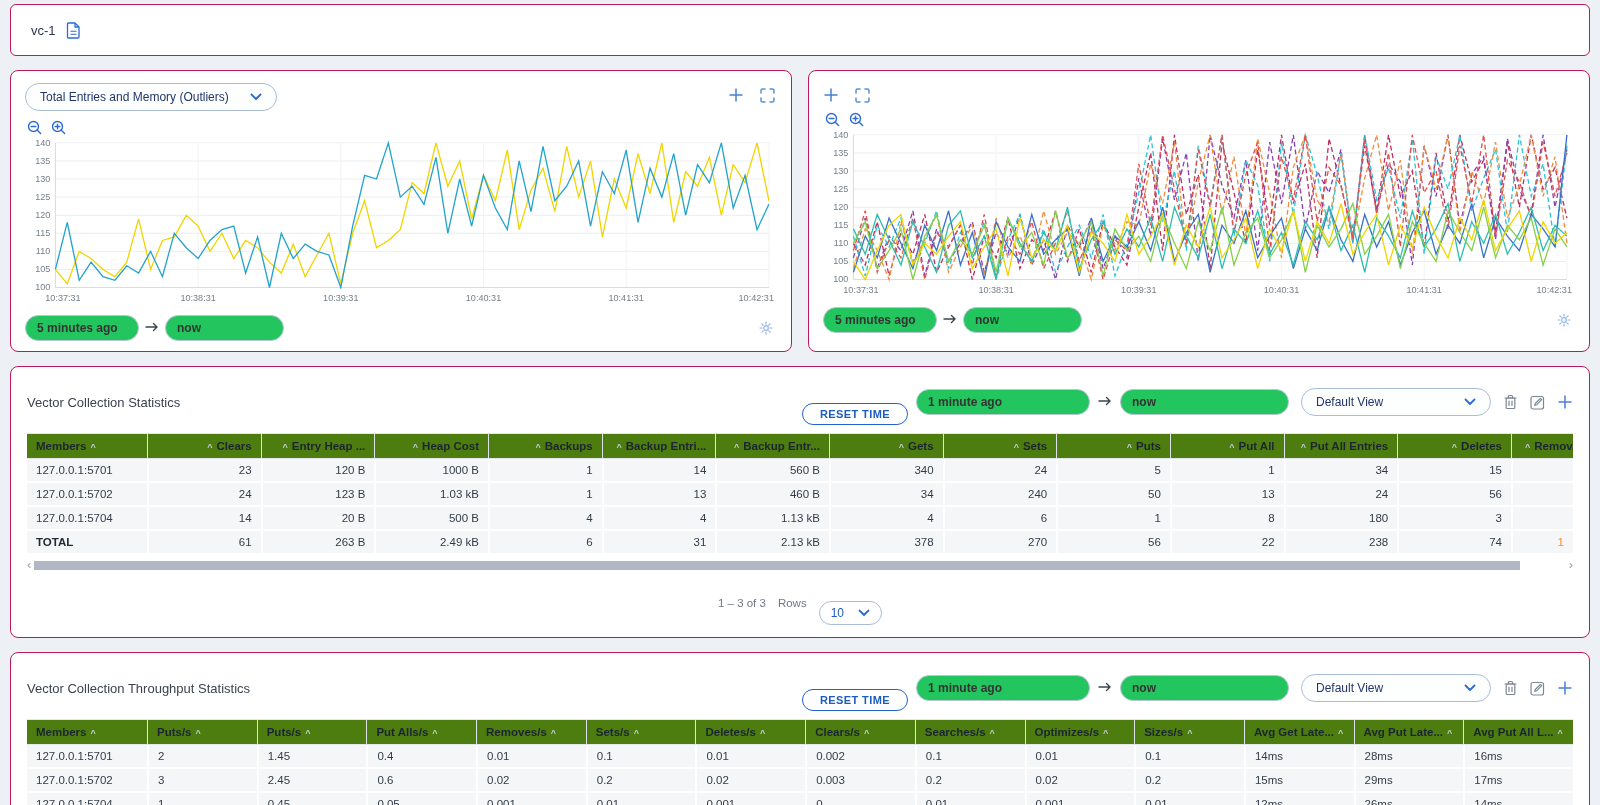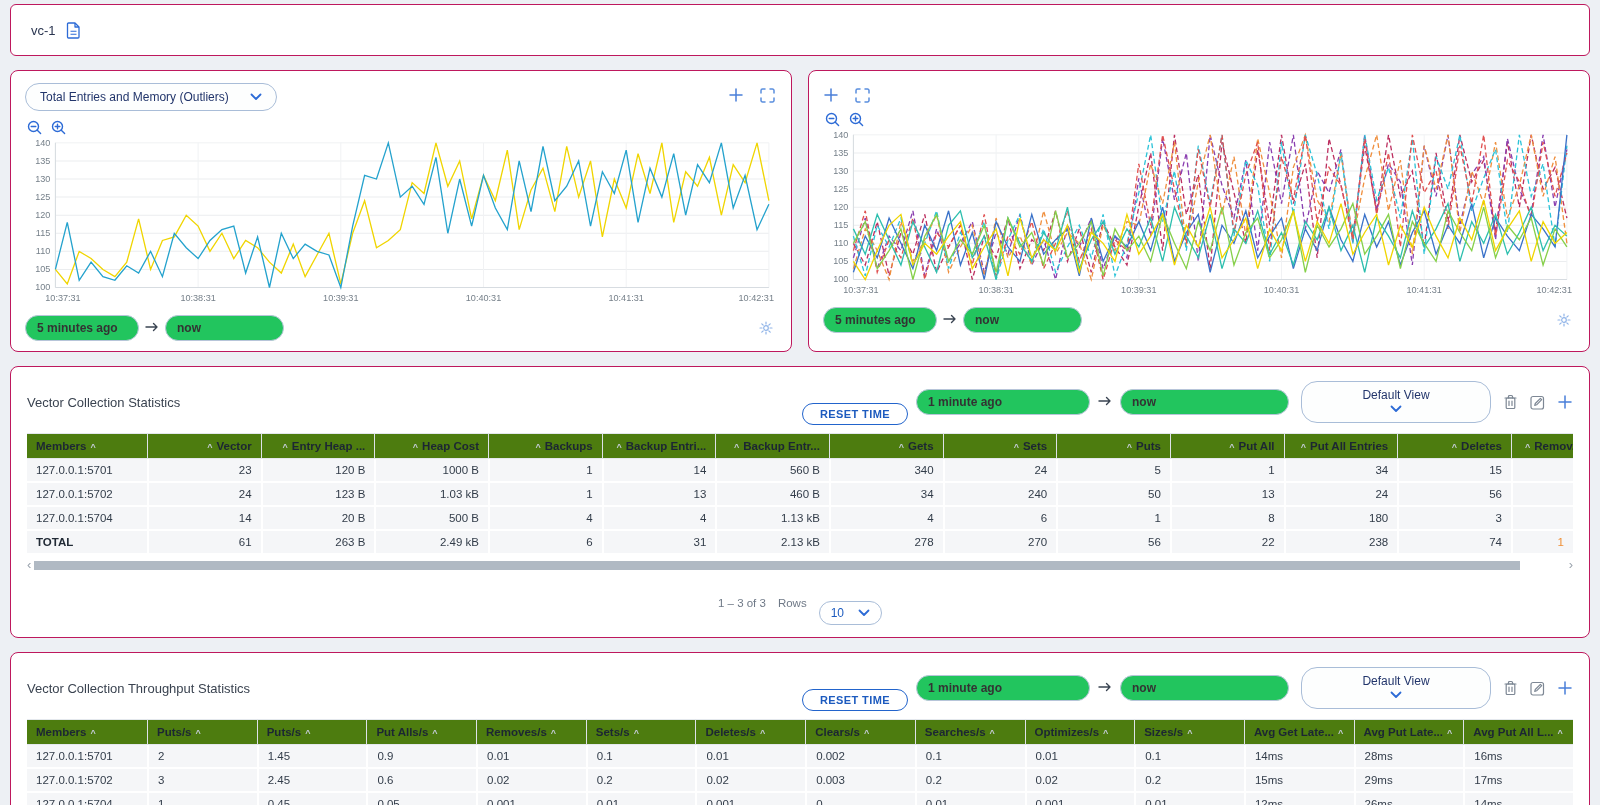--- a/index.html
+++ b/index.html
@@ -38,21 +38,21 @@
   .table-card{margin:14px 10px 0 10px;border-radius:8px;padding:12px 16px 2px 16px;}
   .table-head{display:flex;align-items:center;margin-bottom:8px;}
   .table-title{font-size:13px;color:#3a4350;}
   .controls{margin-left:auto;display:flex;align-items:center;gap:8px;}
   .reset-btn{
     border:1.5px solid #2264cc;color:#1d5bbf;border-radius:15px;padding:4px 17px;
     font-size:11px;font-weight:bold;background:#fff;letter-spacing:.4px;cursor:pointer;
     font-family:"Liberation Sans",sans-serif;
     margin-top:24px;
   }
-  .view-select{width:190px;margin-left:4px;flex-direction:column;}
+  .view-select{width:190px;margin-left:4px;}
   .ctl-icon{margin-left:4px;}
   .table-wrap{overflow:hidden;}
   table{border-collapse:separate;border-spacing:0;table-layout:fixed;width:100%;font-size:11.5px;}
   th{
     font-weight:bold;color:#1c2633;padding:6px 9px;white-space:nowrap;overflow:hidden;
     border-top:1px solid #e4e8ed;border-bottom:1px solid #e4e8ed;background:#4d7c0f;text-align:left;
   }
   th.num{text-align:right;}
   th:not(:first-child){border-left:1px solid #dde2e8;}
   td{
@@ -338,21 +338,21 @@
           <col>
           <col>
           <col>
           <col>
           <col>
           <col style="width: 62px;">
         </colgroup>
         <thead>
           <tr>
             <th><span>Members</span><span class="sort-caret">^</span></th>
-            <th class="num"><span class="sort-caret">^</span><span>Vector</span></th>
+            <th class="num"><span class="sort-caret">^</span><span>Clears</span></th>
             <th class="num"><span class="sort-caret">^</span><span>Entry Heap ...</span></th>
             <th class="num"><span class="sort-caret">^</span><span>Heap Cost</span></th>
             <th class="num"><span class="sort-caret">^</span><span>Backups</span></th>
             <th class="num"><span class="sort-caret">^</span><span>Backup Entri...</span></th>
             <th class="num"><span class="sort-caret">^</span><span>Backup Entr...</span></th>
             <th class="num"><span class="sort-caret">^</span><span>Gets</span></th>
             <th class="num"><span class="sort-caret">^</span><span>Sets</span></th>
             <th class="num"><span class="sort-caret">^</span><span>Puts</span></th>
             <th class="num"><span class="sort-caret">^</span><span>Put All</span></th>
             <th class="num"><span class="sort-caret">^</span><span>Put All Entries</span></th>
@@ -410,21 +410,21 @@
             <td class="num"></td>
           </tr>
           <tr class="total">
             <td>TOTAL</td>
             <td class="num">61</td>
             <td class="num">263 B</td>
             <td class="num">2.49 kB</td>
             <td class="num">6</td>
             <td class="num">31</td>
             <td class="num">2.13 kB</td>
-            <td class="num">278</td>
+            <td class="num">378</td>
             <td class="num">270</td>
             <td class="num">56</td>
             <td class="num">22</td>
             <td class="num">238</td>
             <td class="num">74</td>
             <td class="num" style="color: rgb(238, 143, 54);">1</td>
           </tr>
         </tbody>
       </table>
     </div>
@@ -524,21 +524,21 @@
             <th><span>Avg Get Late...</span><span class="sort-caret">^</span></th>
             <th><span>Avg Put Late...</span><span class="sort-caret">^</span></th>
             <th><span>Avg Put All L...</span><span class="sort-caret">^</span></th>
           </tr>
         </thead>
         <tbody>
           <tr>
             <td>127.0.0.1:5701</td>
             <td>2</td>
             <td>1.45</td>
-            <td>0.9</td>
+            <td>0.4</td>
             <td>0.01</td>
             <td>0.1</td>
             <td>0.01</td>
             <td>0.002</td>
             <td>0.1</td>
             <td>0.01</td>
             <td>0.1</td>
             <td>14ms</td>
             <td>28ms</td>
             <td>16ms</td>

